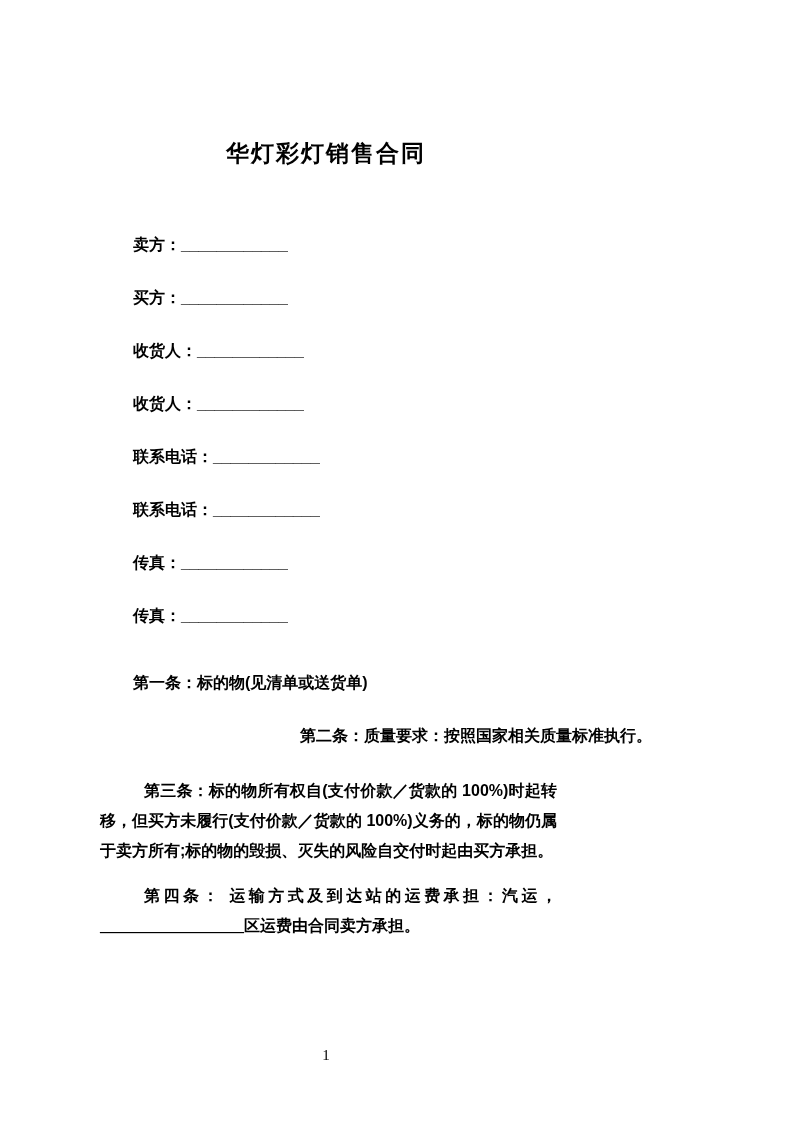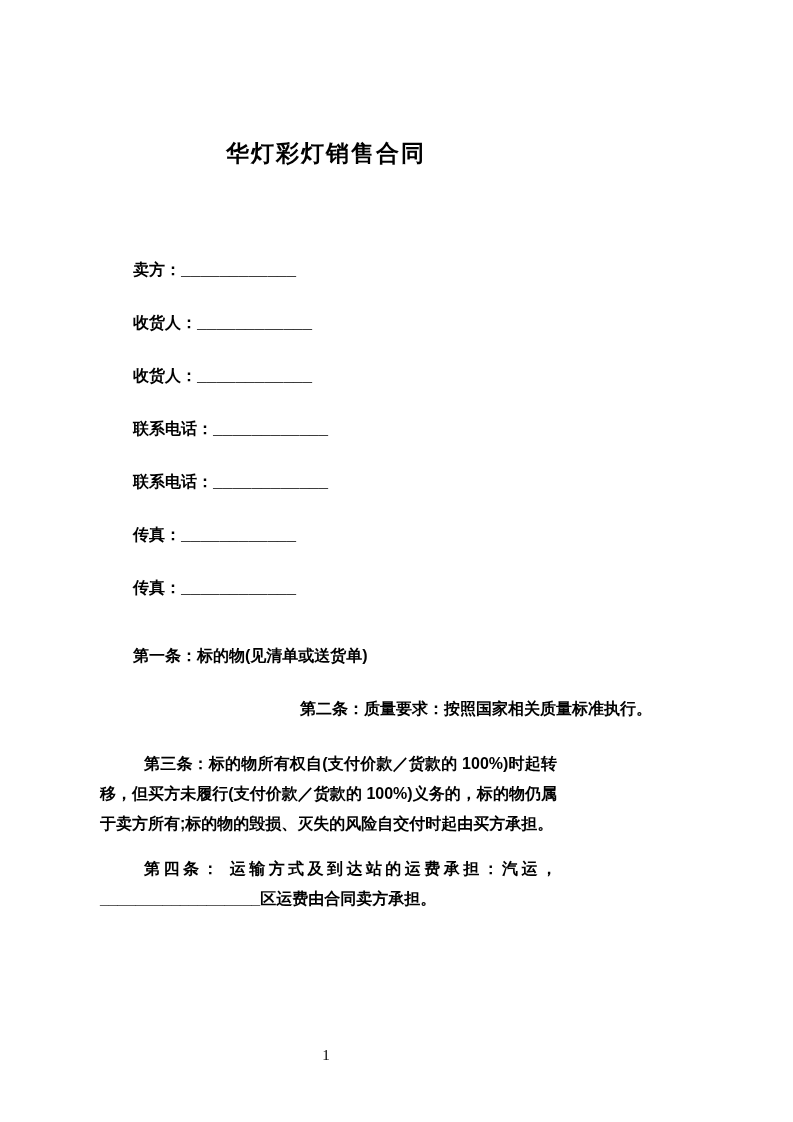--- a/index.html
+++ b/index.html
@@ -20,23 +20,22 @@
   .title {
     margin: 0;
     padding-top: 140px;
     text-align: center;
     font-size: 23px;
     font-weight: 700;
     letter-spacing: 2px;
     line-height: 1.2;
   }
   .fields {
-    margin-top: 95px;
+    margin-top: 69px;
     margin-left: 133px;
-    font-family: Liberation Mono, monospace;
   }
   .field {
     margin: 0 0 37px 0;
     font-size: 16px;
     font-weight: 700;
     line-height: 16px;
     white-space: nowrap;
   }
   .field .blank,
   .blank {
@@ -53,41 +52,42 @@
   .clause-2 { margin-top: 37px; text-align: right; }
   .para {
     font-size: 16px;
     font-weight: 700;
     line-height: 30px;
     margin: 0 95px 0 100px;
     text-align: justify;
     text-indent: 44px;
   }
   .para-3 { margin-top: 32px; }
-  .para-4 { margin-top: 15px; }
+  .para-4 { margin-top: 15px; font-family: Liberation Serif, serif; }
   .page-number {
     position: absolute;
     left: 0;
     right: 0;
     top: 1047px;
     text-align: center;
     font-size: 15px;
     font-weight: 400;
     font-family: "Liberation Serif", serif;
   }
 </style>
 </head>
 <body>
 
 <div class="page">
 
   <h1 class="title">华灯彩灯销售合同</h1>
 
   <div class="fields">
     <p class="field"><span>卖方：</span><span class="blank">____________</span></p>
+    <p class="field"><span>买方：</span><span class="blank">____________</span></p>
     <p class="field"><span>收货人：</span><span class="blank">____________</span></p>
     <p class="field"><span>收货人：</span><span class="blank">____________</span></p>
     <p class="field"><span>联系电话：</span><span class="blank">____________</span></p>
     <p class="field"><span>联系电话：</span><span class="blank">____________</span></p>
     <p class="field"><span>传真：</span><span class="blank">____________</span></p>
     <p class="field"><span>传真：</span><span class="blank">____________</span></p>
   </div>
 
   <p class="clause clause-1">第一条：标的物(见清单或送货单)</p>
   <p class="clause clause-2">第二条：质量要求：按照国家相关质量标准执行。</p>

